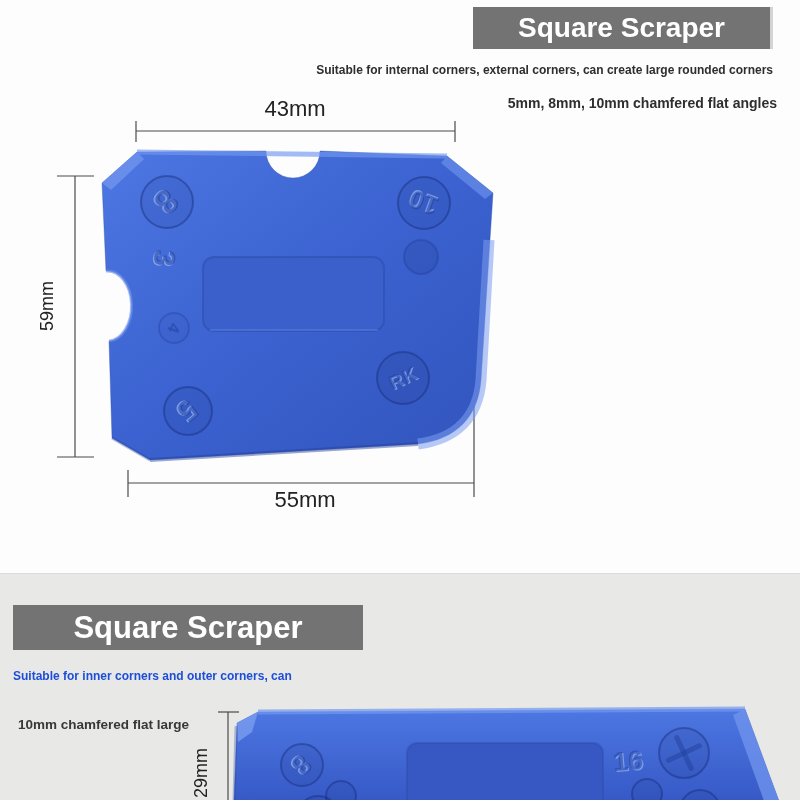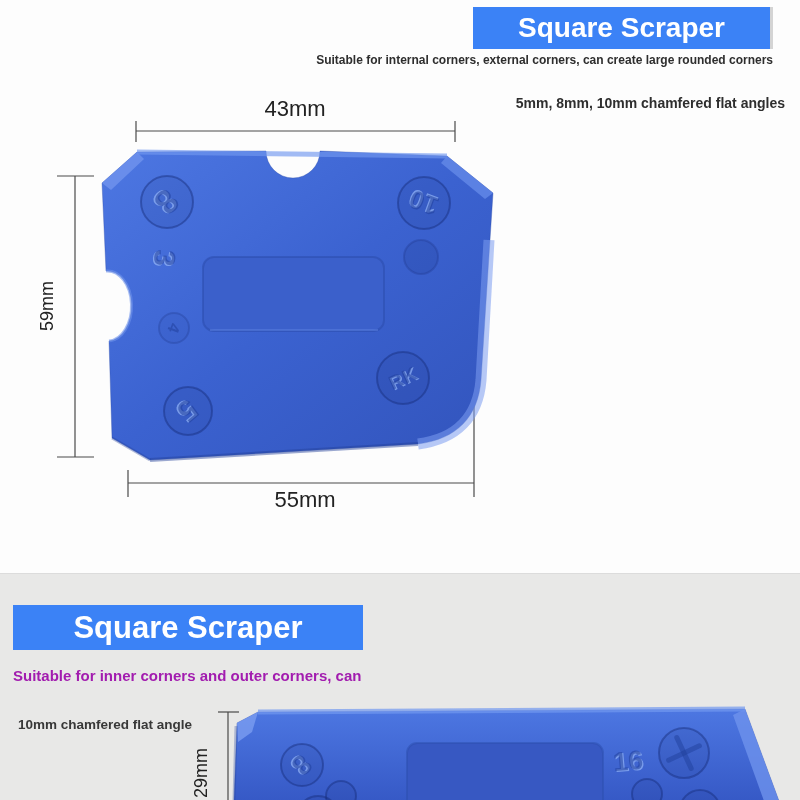--- a/index.html
+++ b/index.html
@@ -1,31 +1,31 @@
 <!DOCTYPE html>
 <html><head>
 <meta charset="utf-8">
 <style>
   html,body{margin:0;padding:0;background:#ffffff;}
   .stage{position:relative;width:800px;height:800px;overflow:hidden;
          font-family:"Liberation Sans",sans-serif;background:#fdfdfd;}
   .abs{position:absolute;}
   
   .top-section{position:absolute;left:0;top:0;width:800px;height:573px;background:#fdfdfd;}
-  .banner{background:#3b82f6;color:#ffffff;display:flex;align-items:center;justify-content:center;
+  .banner{background:#737373;color:#ffffff;display:flex;align-items:center;justify-content:center;
           font-weight:bold;}
   .banner-top{left:473px;top:7px;width:297px;height:42px;font-size:28px;
               box-shadow:3px 0 0 rgba(0,0,0,0.16);}
-  .subtitle1{right:27px;top:53px;font-size:12px;font-weight:bold;color:#2e2e2e;white-space:nowrap;}
-  .subtitle2{right:15px;top:95px;font-size:14px;font-weight:bold;color:#2e2e2e;white-space:nowrap;}
+  .subtitle1{right:27px;top:63px;font-size:12px;font-weight:bold;color:#2e2e2e;white-space:nowrap;}
+  .subtitle2{right:23px;top:95px;font-size:14px;font-weight:bold;color:#2e2e2e;white-space:nowrap;}
   
   .bottom-section{position:absolute;left:0;top:573px;width:800px;height:227px;
                   background:#e8e8e7;border-top:1px solid #dcdcdc;}
   .banner-bottom{left:13px;top:31px;width:350px;height:45px;font-size:31px;}
-  .desc{left:13px;top:95px;color:#a21caf;font-size:15px;font-weight:bold;line-height:14px;white-space:nowrap;}
+  .desc{left:13px;top:95px;color:#1d4ed8;font-size:12px;font-weight:bold;line-height:14px;white-space:nowrap;}
   .feature{left:18px;top:143px;color:#383838;font-size:13.5px;font-weight:bold;white-space:nowrap;}
   
   svg{position:absolute;left:0;top:0;}
   .dim{stroke:#4a4a4a;stroke-width:1.2;}
   .dimlabel{fill:#222222;font-family:"Liberation Sans",sans-serif;}
   .emb{font-weight:bold;fill:#20409c;fill-opacity:0.55;font-family:"Liberation Sans",sans-serif;}
   .emb-l{font-weight:bold;fill:#8fb0f4;fill-opacity:0.75;font-family:"Liberation Sans",sans-serif;}
   .emboss-circle{fill:rgba(16,35,110,0.10);stroke:rgba(23,44,122,0.45);stroke-width:2;}
 </style>
 </head>
@@ -115,21 +115,21 @@
   <div class="bottom-section">
 
     <div class="abs banner banner-bottom">
       <span>Square Scraper</span>
     </div>
 
     <div class="abs desc">
       <div>Suitable for inner corners and outer corners, can</div>
     </div>
 
-    <div class="abs feature">10mm chamfered flat angle</div>
+    <div class="abs feature">10mm chamfered flat large</div>
 
     <svg width="800" height="227" viewBox="0 0 800 227">
       <defs>
         <linearGradient id="faceGrad2" x1="0" y1="0" x2="0" y2="1">
           <stop offset="0" stop-color="#4d77e2"></stop>
           <stop offset="1" stop-color="#3659c6"></stop>
         </linearGradient>
       </defs>
 
       <g>

